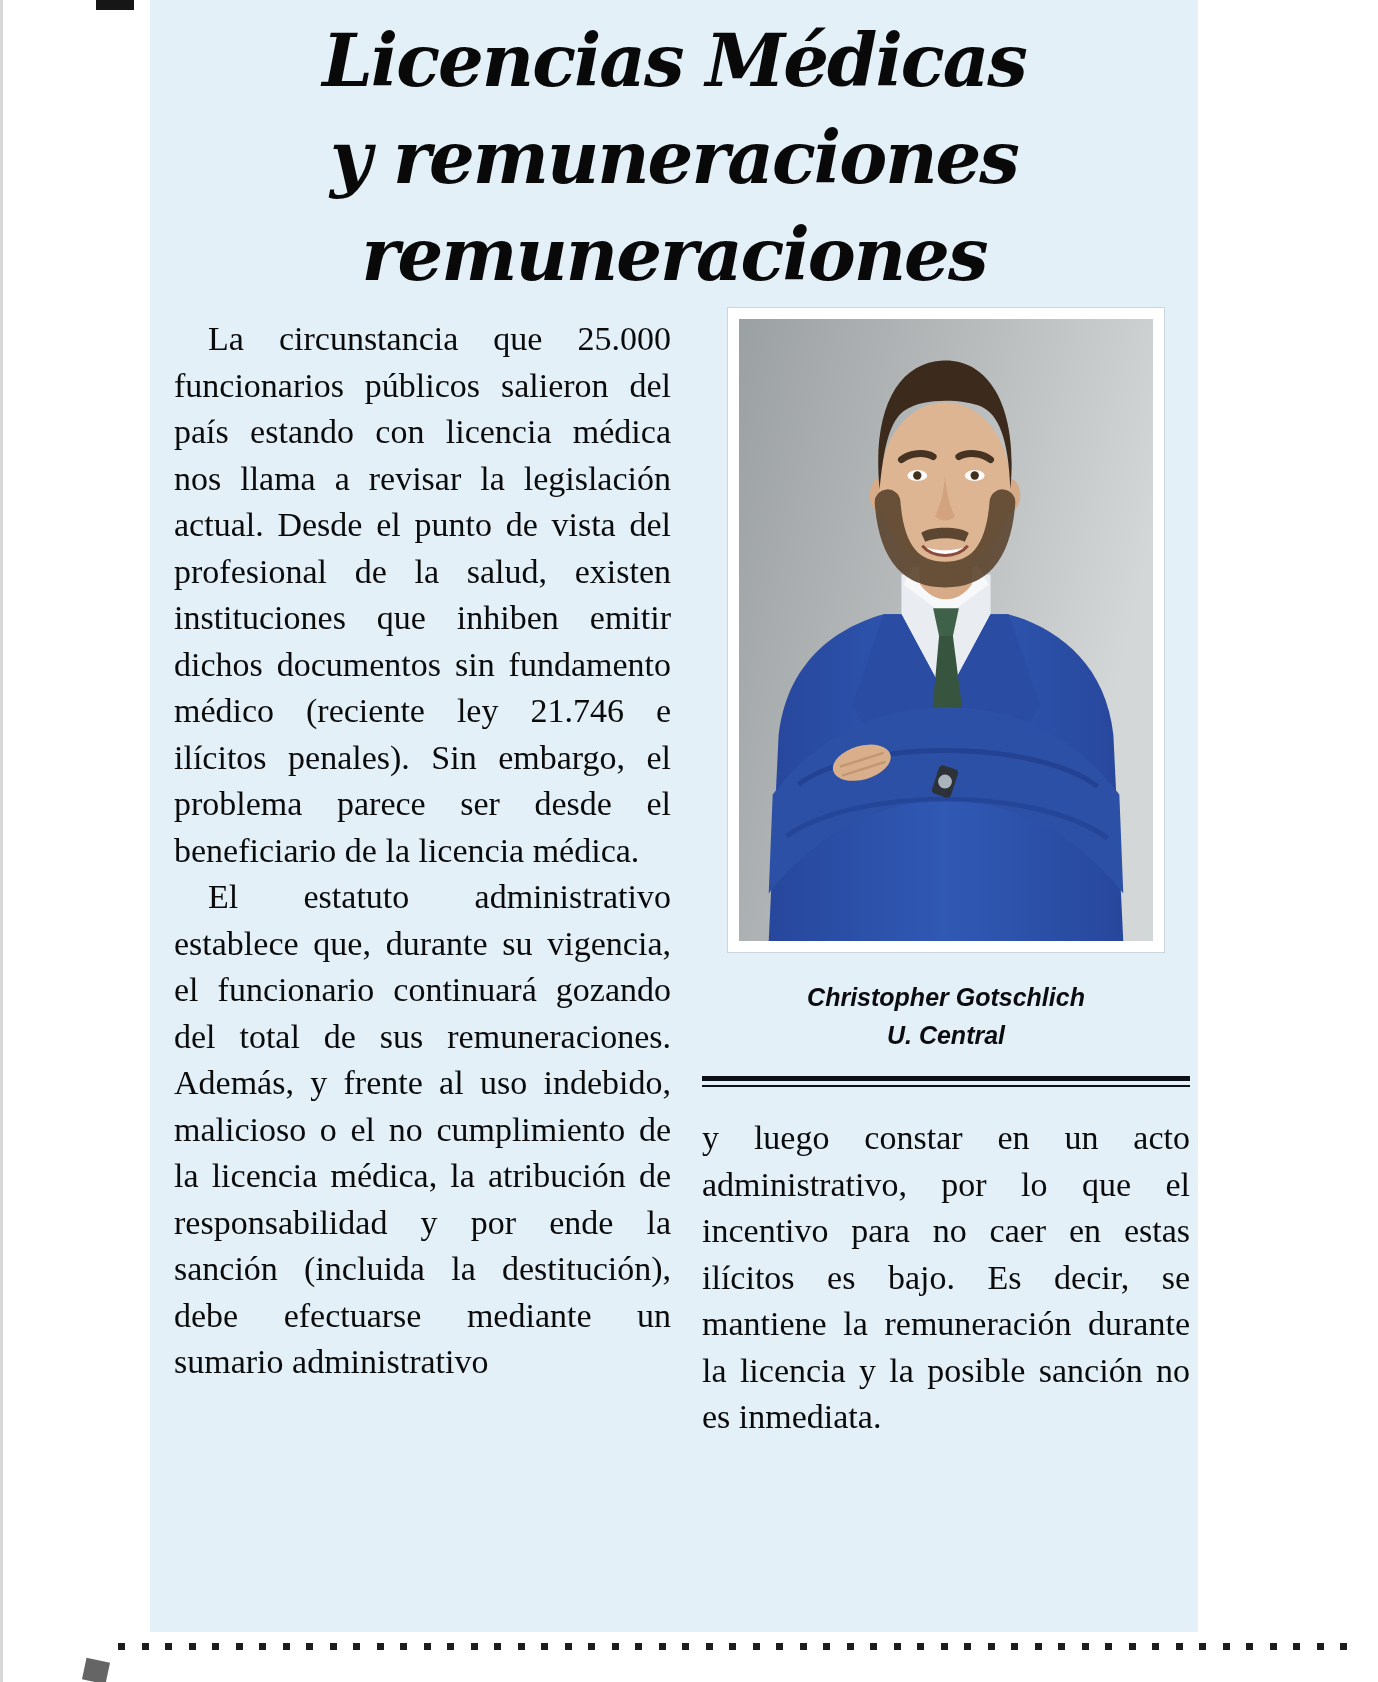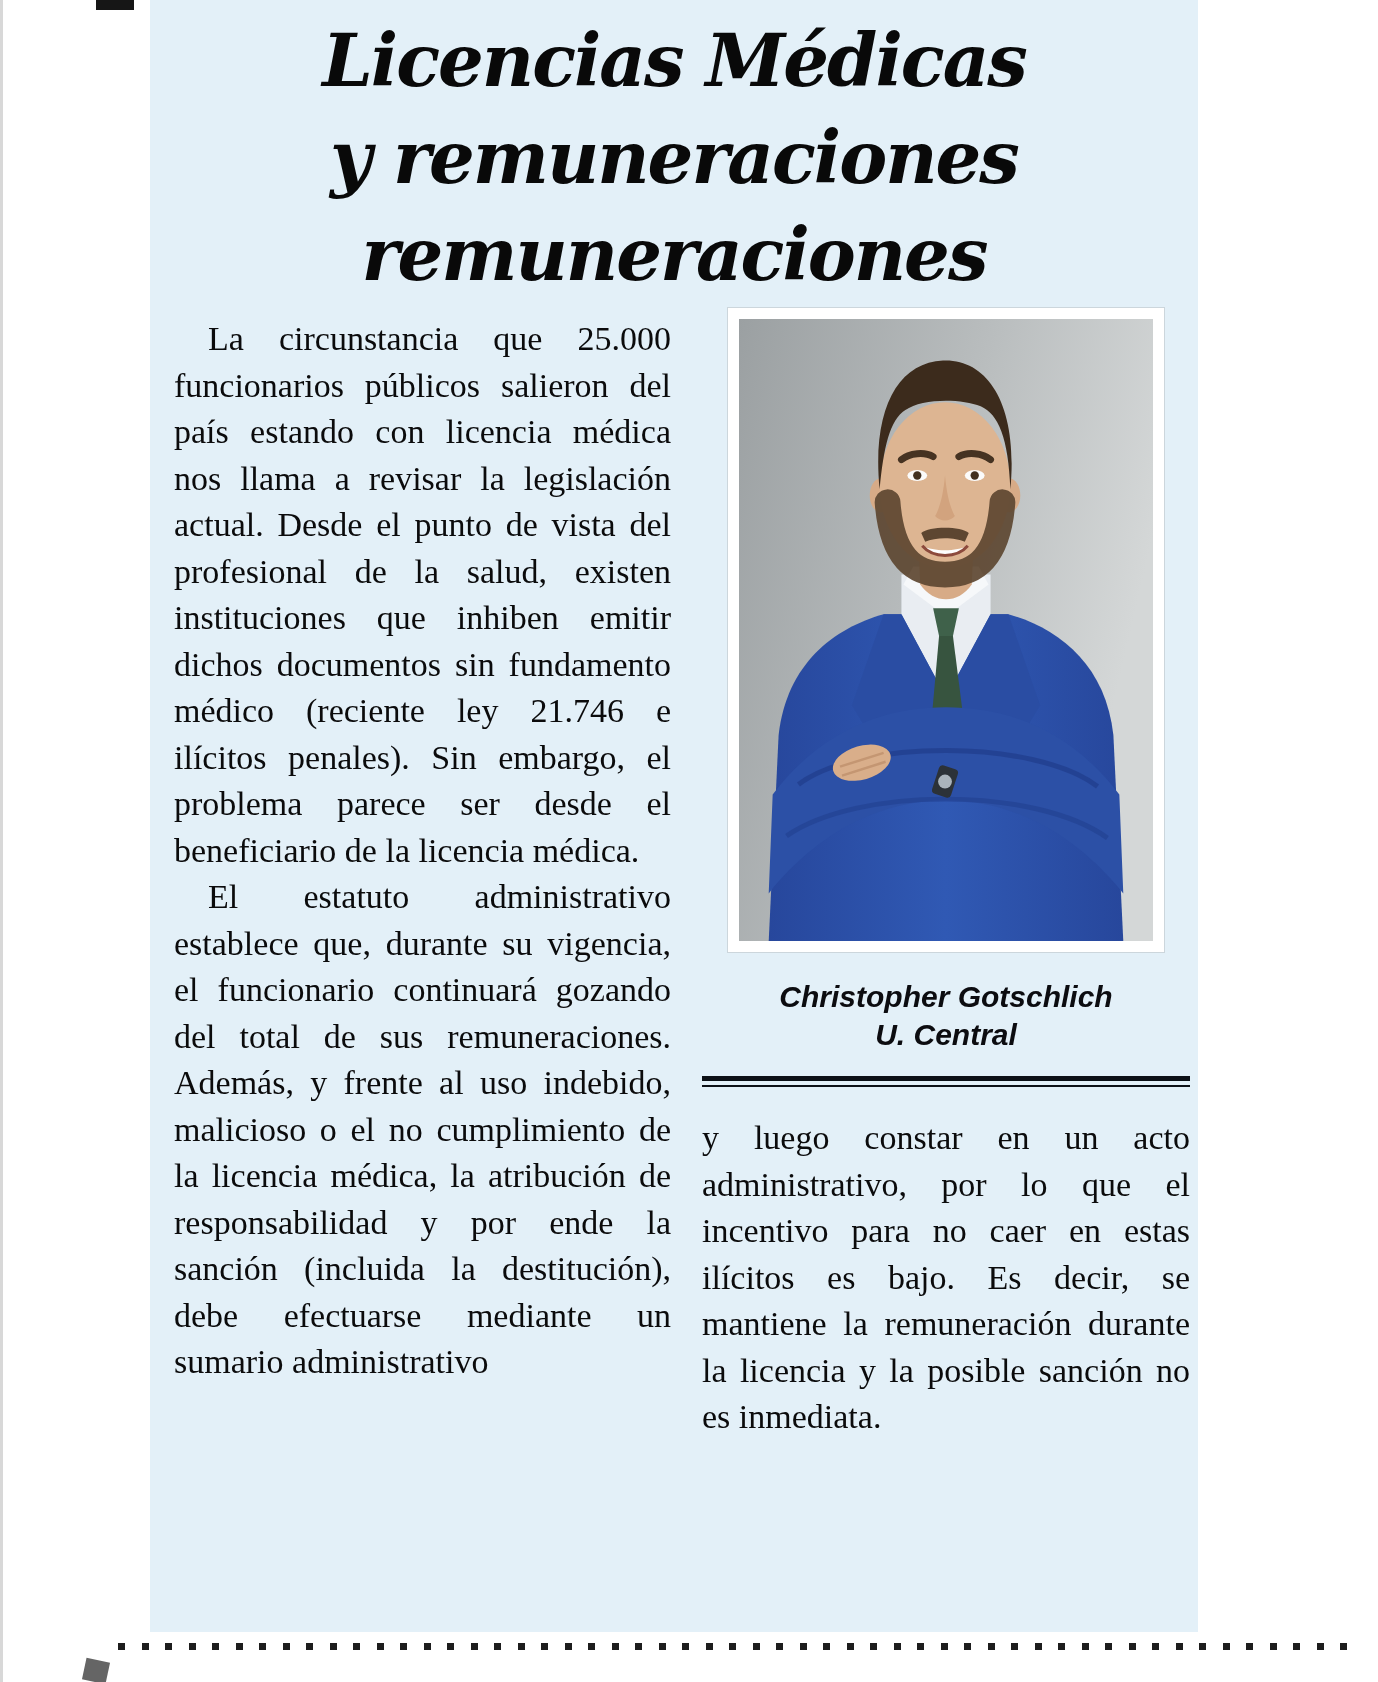--- a/index.html
+++ b/index.html
@@ -41,21 +41,21 @@
     width:436px; margin:0 auto;
     background:#ffffff; padding:11px;
     box-shadow:0 0 0 1px #ccd6dc;
   }
   .photo-frame svg { display:block; width:414px; height:622px; }
 
   .caption {
     margin-top:26px; text-align:center;
     font-family:"Liberation Sans", sans-serif;
     font-weight:bold; font-style:italic;
-    font-size:30px; line-height:38px; color:#0c0c10;
+    font-size:25px; line-height:38px; color:#0c0c10;
   }
 
   .double-rule {
     margin-top:22px; height:11px;
     border-top:5px solid #0d1117;
     border-bottom:2px solid #0d1117;
   }
 
   .col-right .body-text { margin-top:28px; }
 

